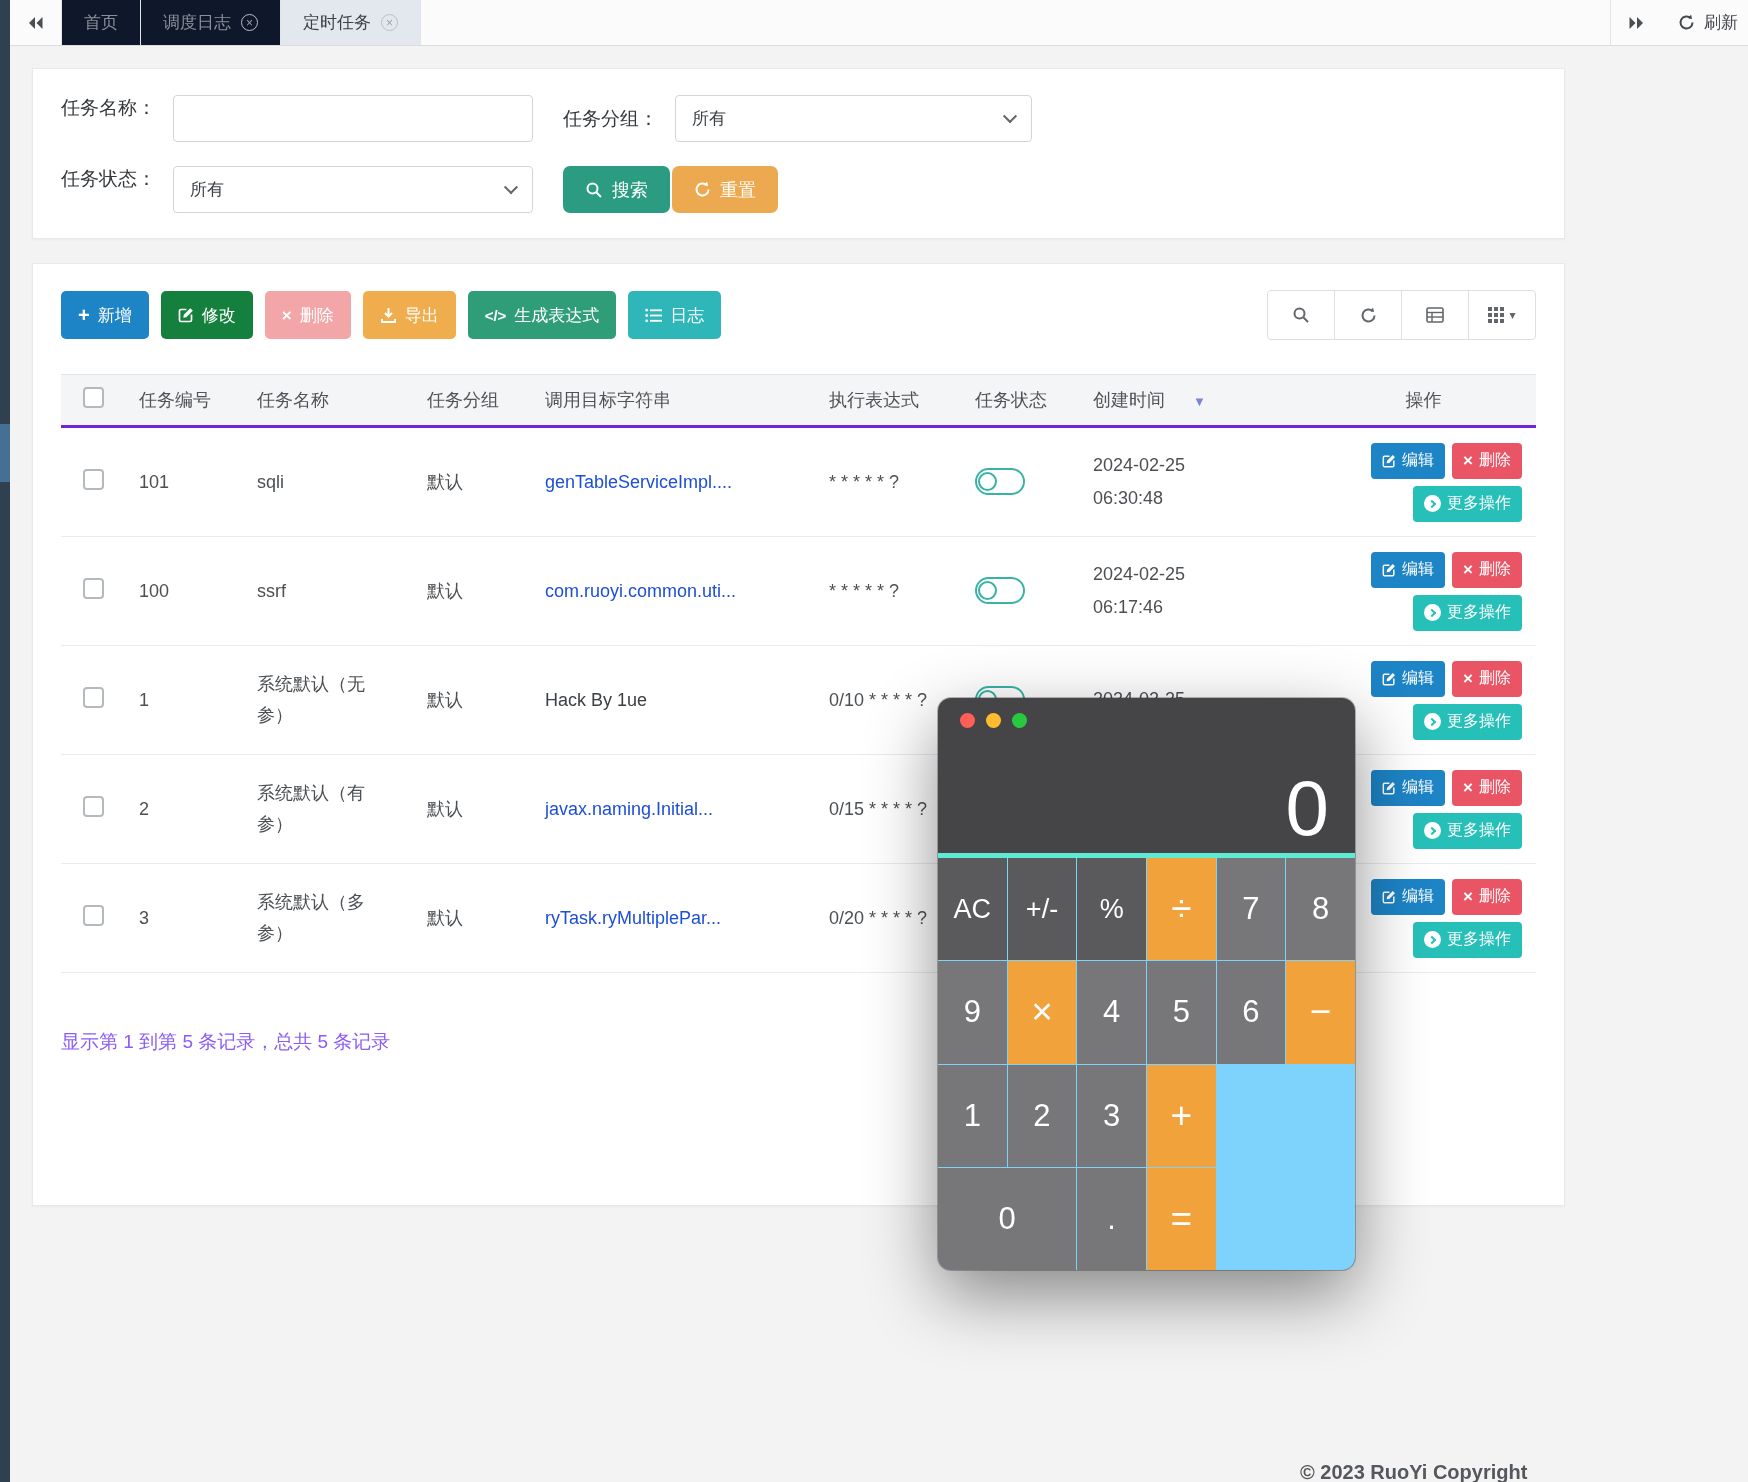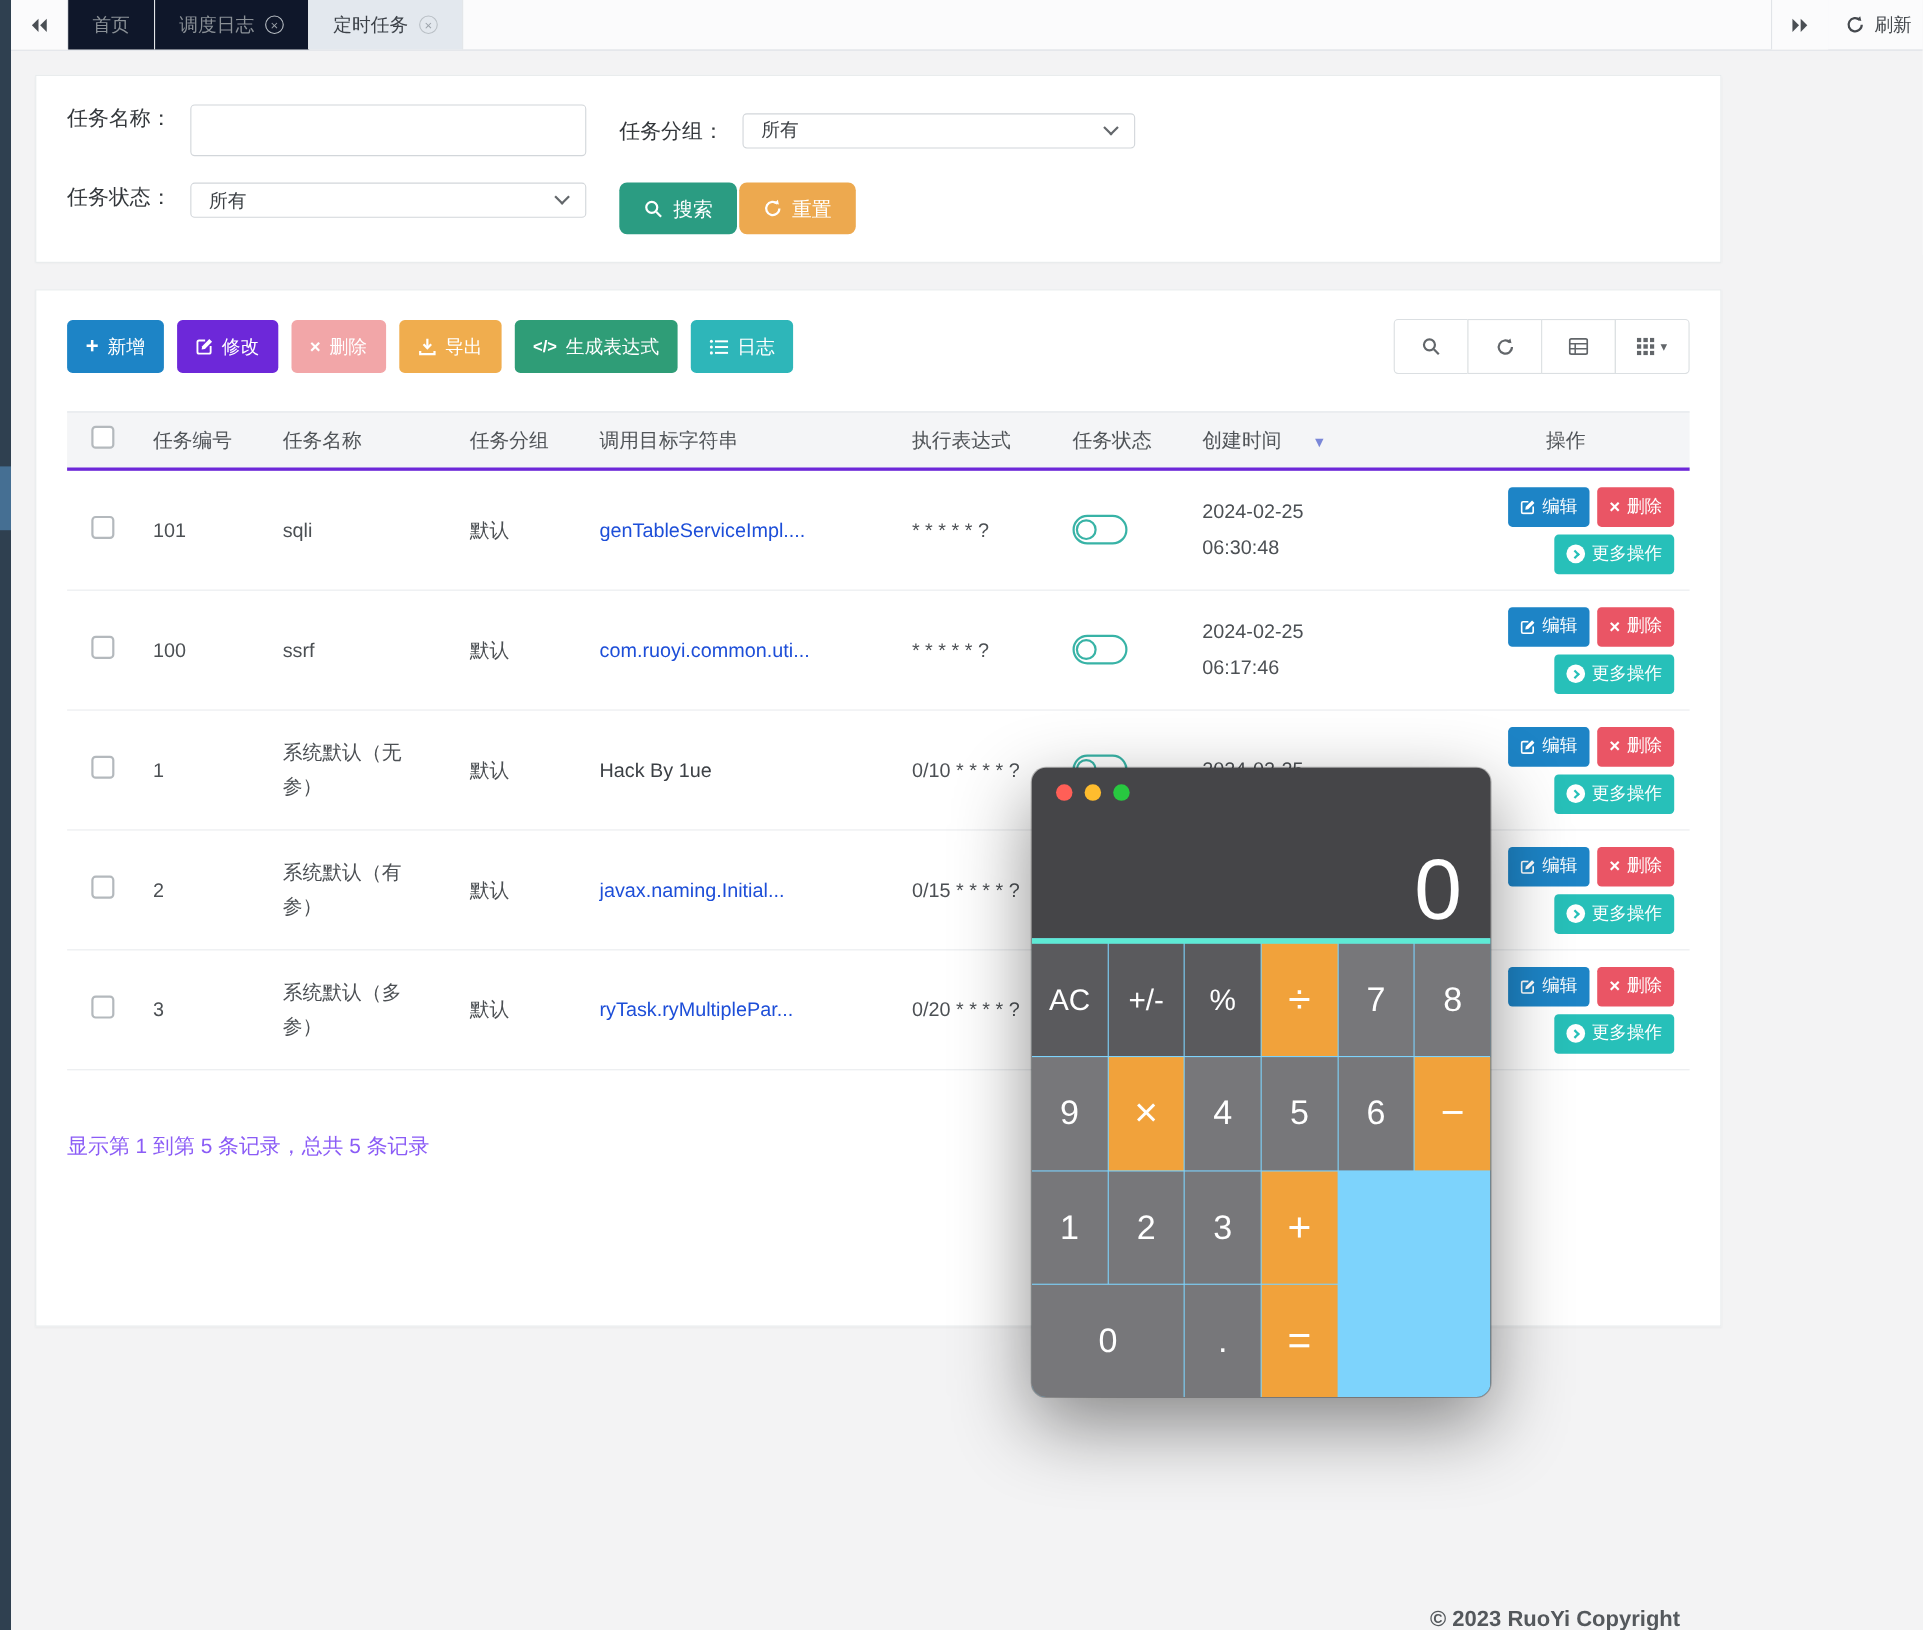--- a/index.html
+++ b/index.html
@@ -24,32 +24,32 @@
 
   
   .content{padding:22px 0 0 22px}
   .card{background:#fff;border:1px solid #e7eaec;width:1533px;box-shadow:0 1px 2px rgba(0,0,0,.04)}
   .search-card{padding:26px 28px 25px 28px}
   .form-row{display:flex;}
   .form-row + .form-row{margin-top:24px}
   .form-label{font-size:19px;color:#33373b;width:112px;flex:none}
   .form-input{width:360px;height:47px;border:1px solid #d2d6da;border-radius:4px;padding:0 12px;font-size:17px;color:#45494d;background:#fff;outline:none}
   .pair2{margin-left:30px;display:flex;align-items:center}
-  .select-box{width:357px;height:32px;border:1px solid #d2d6da;border-radius:4px;padding:0 16px;display:flex;align-items:center;justify-content:space-between;font-size:17px;color:#3c4045;background:#fff;cursor:pointer}
+  .select-box{width:357px;height:47px;border:1px solid #d2d6da;border-radius:4px;padding:0 16px;display:flex;align-items:center;justify-content:space-between;font-size:17px;color:#3c4045;background:#fff;cursor:pointer}
   .select-box.w2{width:360px}
   .chev-down{width:10px;height:10px;border-right:2px solid #63676b;border-bottom:2px solid #63676b;transform:rotate(45deg) translate(-2px,-2px)}
   .btn{display:inline-flex;align-items:center;gap:9px;height:47px;padding:16px 22px;border:none;border-radius:7px;color:#fff;font-size:18px;cursor:pointer}
   .btn-search{background:#2b9c82;margin-left:30px}
   .btn-reset{background:#eda94f;margin-left:2px}
 
   .table-card{margin-top:24px;padding:26px 28px 150px 28px}
   .toolbar{display:flex;align-items:center}
   .tbtn{height:48px;padding:0 17px;border:none;border-radius:5px;color:#fff;font-size:17px;display:inline-flex;align-items:center;gap:8px;cursor:pointer;margin-right:12px}
   .t-add{background:#1d84c6}
-  .t-mod{background:#6d28d9}
+  .t-mod{background:#15803d}
   .t-del{background:#f2a6a8}
   .t-exp{background:#f0ad4e}
   .t-cron{background:#2f9d77}
   .t-log{background:#2eb6b9}
   .bold-ic{font-weight:bold;font-size:20px;line-height:1}
   .igroup{margin-left:auto;display:flex}
   .igroup button{width:68px;height:50px;border:1px solid #dbdfe2;background:#fff;color:#62666a;display:flex;align-items:center;justify-content:center;gap:5px;cursor:pointer;margin-left:-1px}
   .igroup button:first-child{border-radius:4px 0 0 4px;margin-left:0}
   .igroup button:last-child{border-radius:0 4px 4px 0}
   .caret-sm{font-size:12px;color:#62666a}

